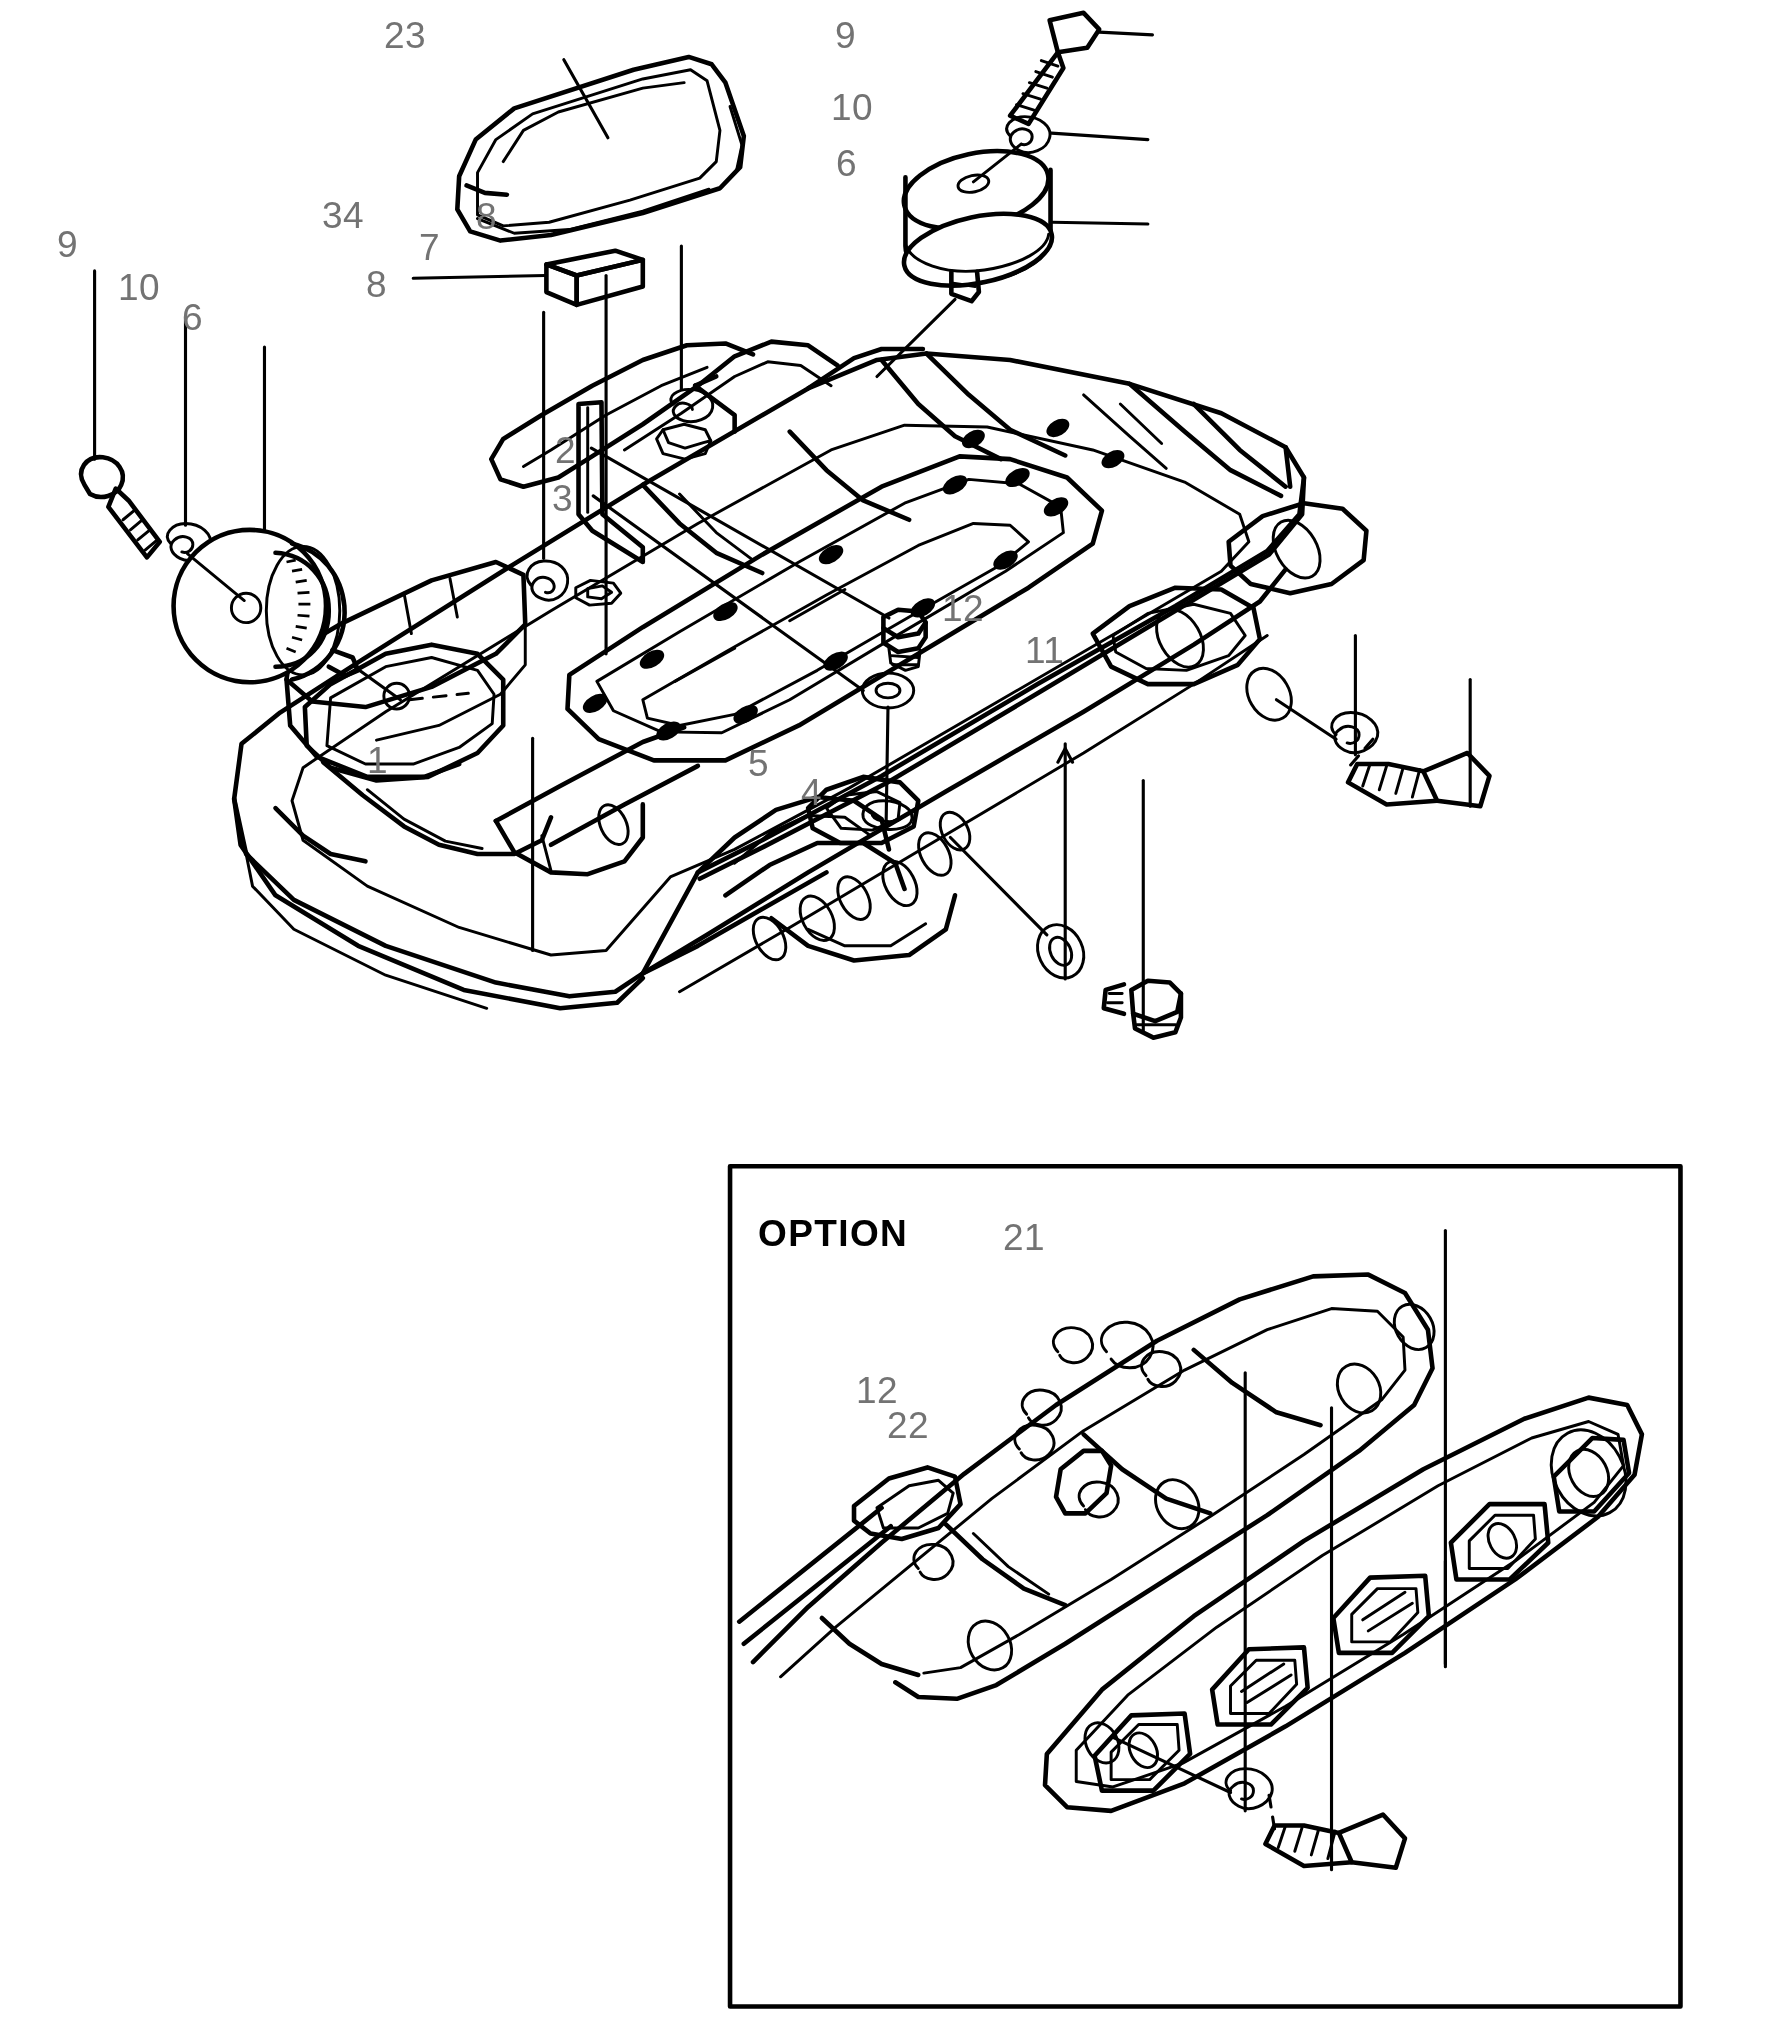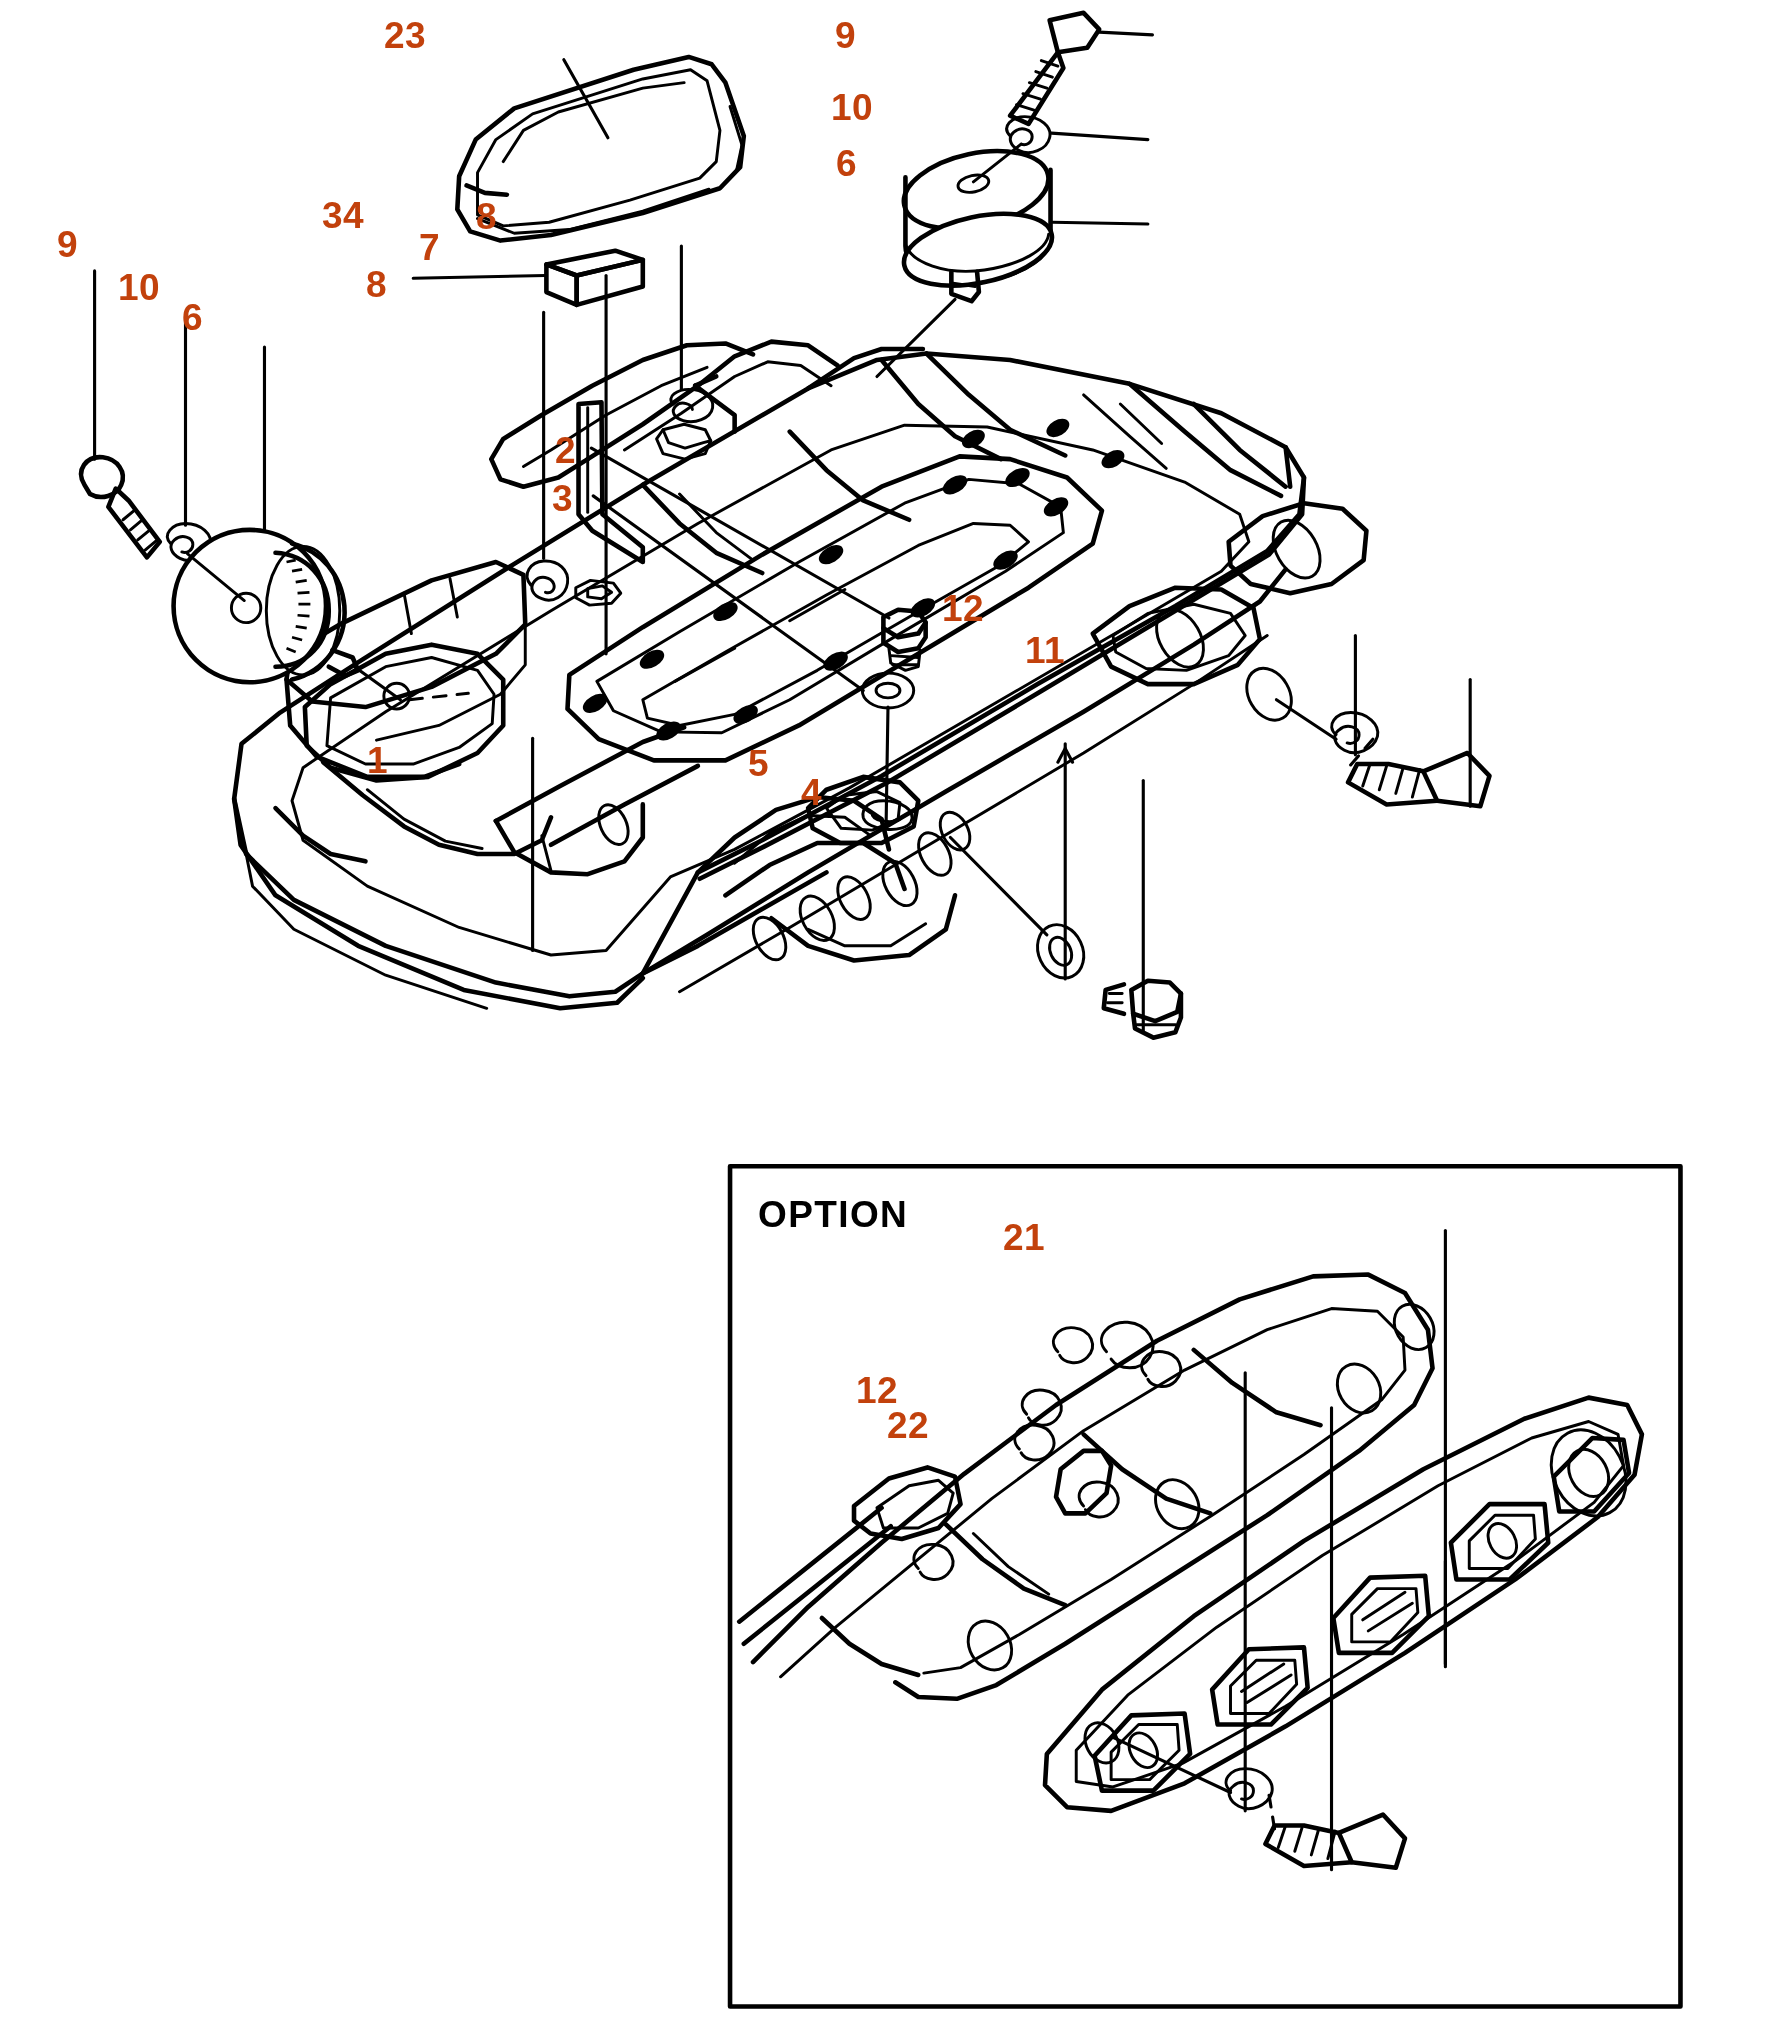--- a/index.html
+++ b/index.html
@@ -25,34 +25,35 @@
   svg#diagram {
     position: absolute;
     left: 0; top: 0;
     width: 1787px;
     height: 2034px;
     display: block;
   }
   .lbl {
     position: absolute;
     font-family: "Liberation Sans", sans-serif;
-    font-weight: bold;
+    font-weight: normal;
     font-size: 37px;
-    color: #c2410c;
+    color: #737373;
     line-height: 1;
     white-space: nowrap;
     letter-spacing: 0.5px;
   }
   .option-title {
     position: absolute;
     font-family: "Liberation Sans", sans-serif;
     font-weight: bold;
     font-size: 37px;
     letter-spacing: 1.4px;
     color: #000;
+    margin-top: 19px;
   }
 </style>
 </head>
 <body>
 
 <div id="sheet">
 
 <svg id="diagram" viewBox="0 0 1946 2215" xmlns="http://www.w3.org/2000/svg">
   <defs>
     <style>

